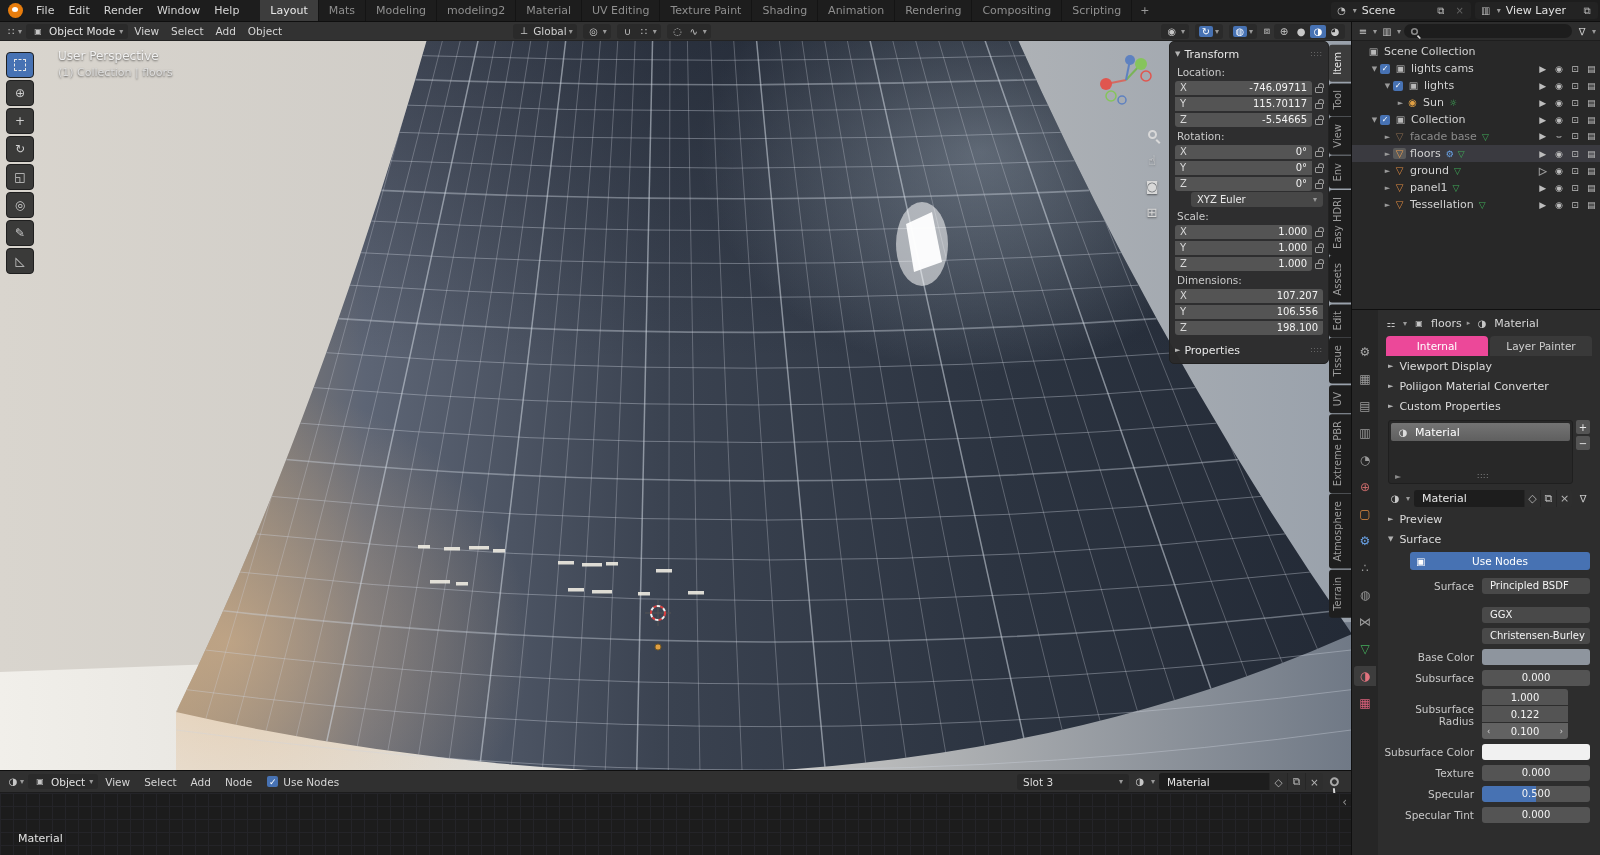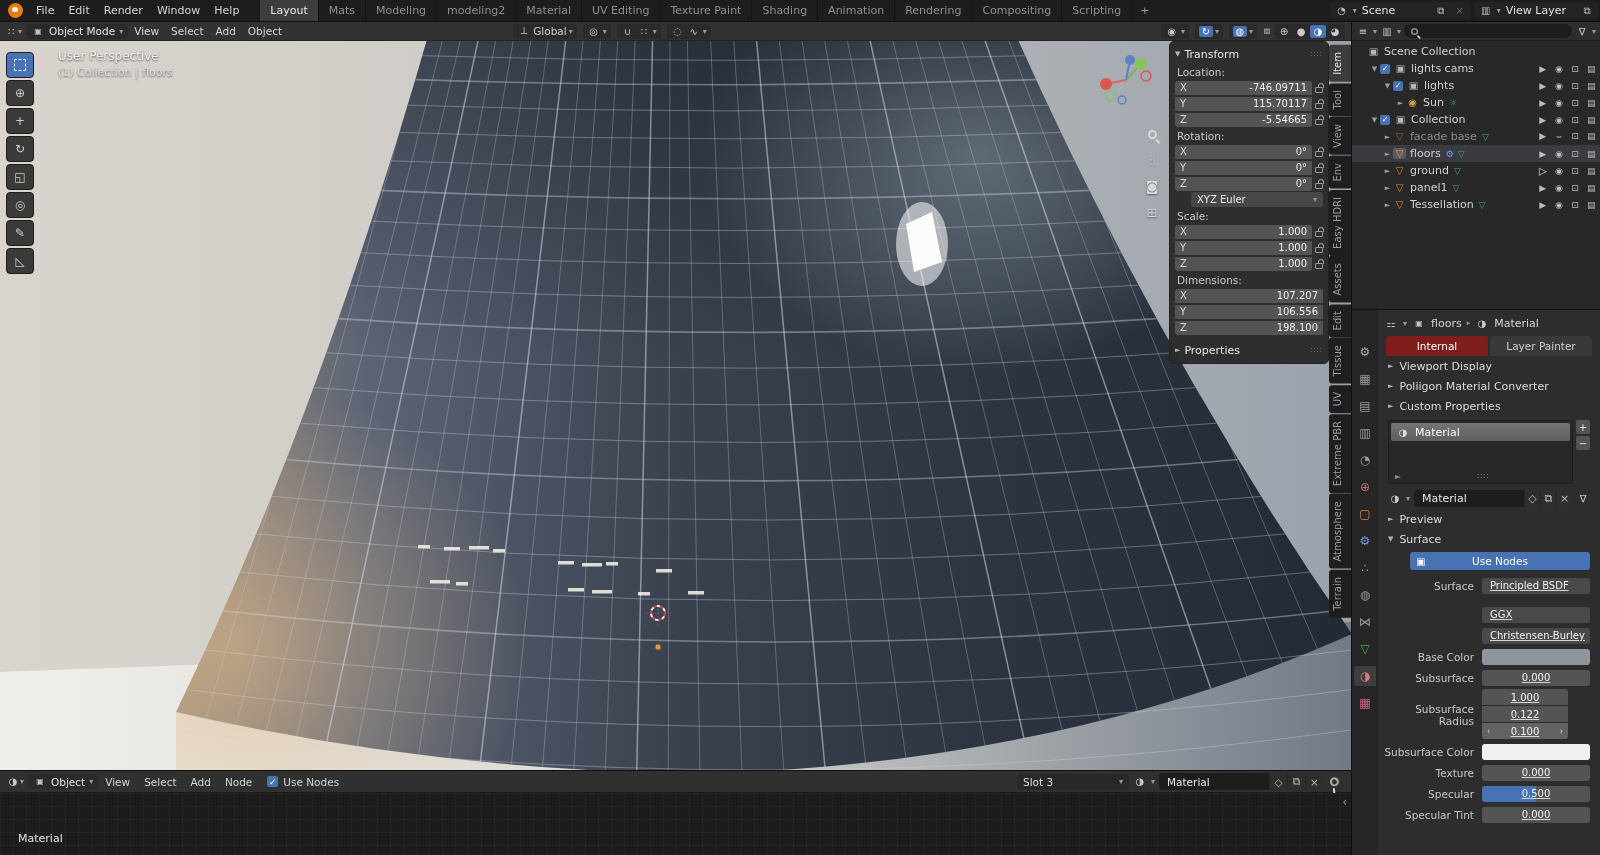--- a/index.html
+++ b/index.html
@@ -115,36 +115,36 @@
 
   
   #props { height:545px; background:#2d2d2d; position:relative; overflow:hidden; display:flex; }
   #prop-tabs-col { width:26px; background:#262626; display:flex; flex-direction:column; align-items:center; padding-top:32px; gap:7px; flex:0 0 26px; }
   .ptab { width:22px; height:20px; display:flex; align-items:center; justify-content:center; font-size:12px; border-radius:3px 0 0 3px; }
   .ptab.active { background:#3d3d3d; }
   #prop-main { flex:1; display:flex; flex-direction:column; overflow:hidden; }
   .pr-header { height:26px; display:flex; align-items:center; gap:5px; padding:0 6px; background:#2d2d2d; font-size:11px; flex:0 0 26px; }
   .pr-tabs { display:flex; gap:2px; padding:0 8px; height:20px; flex:0 0 20px; }
   .pr-tab { flex:1; display:flex; align-items:center; justify-content:center; border-radius:4px 4px 0 0; background:#393939; color:#cfcfcf; font-size:10.5px; }
-  .pr-tab.active { background:#7f1d1d; color:#fff; }
+  .pr-tab.active { background:#ec4899; color:#fff; }
   .panel-head { height:20px; display:flex; align-items:center; gap:6px; padding:0 10px; color:#dcdcdc; font-size:11px; }
   .panel-head .disc { font-size:7px; color:#b0b0b0; }
   .slot-wrap { display:flex; margin:4px 10px 2px 10px; gap:3px; }
   .slot-list { flex:1; background:#282828; border:1px solid #1f1f1f; border-radius:3px; height:64px; display:flex; flex-direction:column; }
   .slot-row { height:18px; margin:2px; border-radius:2px; background:linear-gradient(#747474,#5f5f5f); display:flex; align-items:center; gap:5px; padding:0 5px; color:#fff; }
   .slot-foot { margin-top:auto; display:flex; align-items:center; padding:0 6px 2px 6px; color:#8a8a8a; font-size:8px; }
   .slot-foot .grip { margin:0 auto; letter-spacing:1px; }
   .slot-side { display:flex; flex-direction:column; gap:2px; }
   .mini-btn { width:14px; height:14px; background:#545454; border-radius:2px; color:#e8e8e8; font-size:10px; display:flex; align-items:center; justify-content:center; }
   .db-row { display:flex; align-items:center; margin:4px 10px 2px 10px; gap:4px; }
   .use-nodes { margin:3px 10px 6px 32px; height:18px; background:#4772b3; border-radius:3px; color:#fff; display:flex; align-items:center; justify-content:center; gap:6px; font-size:10.5px; position:relative; }
   .use-nodes .ni { position:absolute; left:6px; font-size:10px; }
   .prop-row { display:flex; align-items:center; min-height:19px; padding:0 10px 0 0; margin-bottom:2px; }
   .prop-label { width:104px; text-align:right; padding-right:8px; color:#c8c8c8; font-size:10.5px; flex:0 0 104px; }
-  .prop-fieldzone { flex:1;text-decoration:underline; }
+  .prop-fieldzone { flex:1; }
   .pfield { background:#545454; border-radius:3px; height:16px; display:flex; align-items:center; justify-content:center; color:#f4f4f4; font-size:10px; position:relative; overflow:hidden; }
   .pfield.menu { background:#494949; justify-content:flex-start; padding-left:8px; }
   .pfield.swatch { height:16px; }
   .pfield .fillbar { position:absolute; left:0; top:0; bottom:0; background:#4772b3; border-radius:3px 0 0 3px; }
   .pfield .pv { position:relative; z-index:1; }
   .vec { width:calc(100% - 22px); }
   .vec .pfield { margin-bottom:1px; }
   .vec .pfield.hov { background:#626262; }
   .vec .arr { position:absolute; font-size:8px; color:#dcdcdc; z-index:2; }
   .sep8 { height:8px; }

